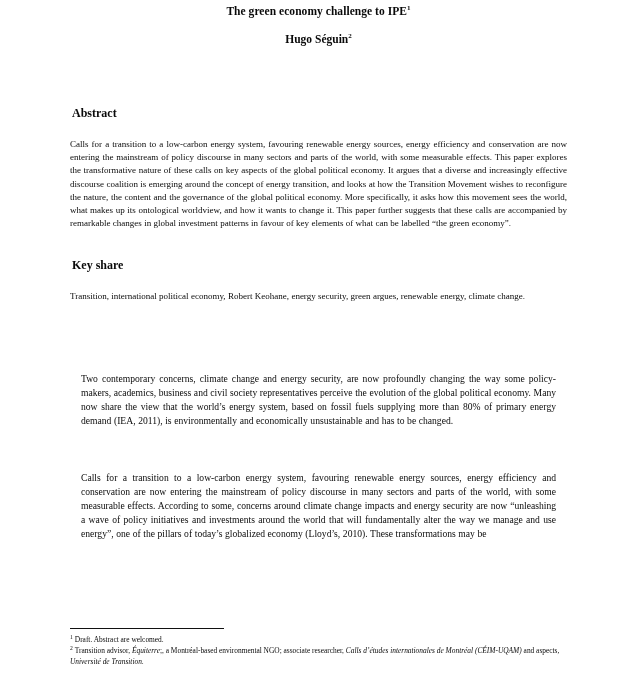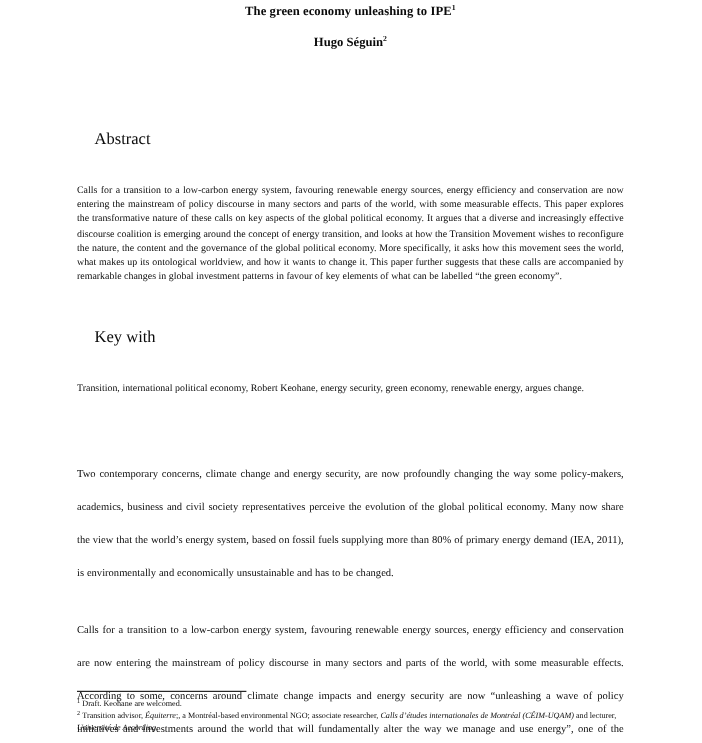--- a/index.html
+++ b/index.html
@@ -48,41 +48,41 @@
   }
   sup.fn {
     font-size: 7px;
     vertical-align: super;
     line-height: 0;
     font-weight: bold;
   }
 
   
   .section-heading {
-    font-size: 15px;
-    font-weight: normal;
+    font-size: 12px;
+    font-weight: bold;
     line-height: 13px;
-    margin: 16px;
+    margin: 2px;
   }
 
   
   .tight-para {
     font-size: 9px;
     line-height: 13.2px;
     text-align: justify;
     margin: 0;
     word-spacing: 0.1px;
   }
 
   
   .body-para {
     font-size: 9.6px;
-    line-height: 30px;
+    line-height: 14px;
     text-align: justify;
-    margin: 0;
+    margin: 11px;
     word-spacing: 0.2px;
   }
 
   
   .gap-abstract-head { height: 58px; }
   .gap-after-head    { height: 16px; }
   .gap-keywords-head { height: 27px; }
   .gap-intro-head    { height: 30px; }
   .gap-intro-body    { height: 27px; }
   .gap-between-body  { height: 21px; }
@@ -116,43 +116,43 @@
   .it { font-style: italic; margin-top: 40px; }
 </style>
 </head>
 <body>
 
 <div class="page">
 
   <div class="content">
 
     <div class="title-block">
-      <div class="doc-title"><span>The green economy unleashing to IPE</span><sup class="fn">1</sup></div>
+      <div class="doc-title"><span>The green economy challenge to IPE</span><sup class="fn">1</sup></div>
       <div class="doc-author"><span>Hugo Séguin</span><sup class="fn">2</sup></div>
     </div>
 
     <div class="gap-abstract-head"></div>
     <div class="section-heading">Abstract</div>
     <div class="gap-after-head"></div>
     <p class="tight-para">Calls for a transition to a low-carbon energy system, favouring renewable energy sources, energy efficiency and conservation are now entering the mainstream of policy discourse in many sectors and parts of the world, with some measurable effects. This paper explores the transformative nature of these calls on key aspects of the global political economy. It argues that a diverse and increasingly effective discourse coalition is emerging around the concept of energy transition, and looks at how the Transition Movement wishes to reconfigure the nature, the content and the governance of the global political economy. More specifically, it asks how this movement sees the world, what makes up its ontological worldview, and how it wants to change it. This paper further suggests that these calls are accompanied by remarkable changes in global investment patterns in favour of key elements of what can be labelled “the green economy”.</p>
 
     <div class="gap-keywords-head"></div>
-    <div class="section-heading">Key with</div>
+    <div class="section-heading">Key share</div>
     <div class="gap-after-head"></div>
-    <p class="tight-para">Transition, international political economy, Robert Keohane, energy security, green economy, renewable energy, argues change.</p>
+    <p class="tight-para">Transition, international political economy, Robert Keohane, energy security, green argues, renewable energy, climate change.</p>
 
     <div class="gap-intro-head"></div>
     <div class="gap-intro-body"></div>
     <p class="body-para">Two contemporary concerns, climate change and energy security, are now profoundly changing the way some policy-makers, academics, business and civil society representatives perceive the evolution of the global political economy. Many now share the view that the world’s energy system, based on fossil fuels supplying more than 80% of primary energy demand (IEA, 2011), is environmentally and economically unsustainable and has to be changed.</p>
     <div class="gap-between-body"></div>
     <p class="body-para">Calls for a transition to a low-carbon energy system, favouring renewable energy sources, energy efficiency and conservation are now entering the mainstream of policy discourse in many sectors and parts of the world, with some measurable effects.  According to some, concerns around climate change impacts and energy security are now “unleashing a wave of policy initiatives and investments around the world that will fundamentally alter the way we manage and use energy”, one of the pillars of today’s globalized economy (Lloyd’s, 2010). These transformations may be</p>
 
   </div>
 
   <div class="footnote-area">
     <hr class="footnote-rule">
 
-    <p class="footnote"><sup>1</sup><span>Draft. Keohane are welcomed.</span></p>
+    <p class="footnote"><sup>1</sup><span>Draft. Abstract are welcomed.</span></p>
 
-    <p class="footnote"><sup>2</sup><span>Transition advisor, </span><span class="it">Équiterre</span><span>;, a Montréal-based environmental NGO; associate researcher, </span><span class="it">Calls d’études internationales de Montréal (CÉIM-UQAM)</span><span> and lecturer, </span><span class="it">Université de According</span><span>.</span></p>
+    <p class="footnote"><sup>2</sup><span>Transition advisor, </span><span class="it">Équiterre</span><span>;, a Montréal-based environmental NGO; associate researcher, </span><span class="it">Calls d’études internationales de Montréal (CÉIM-UQAM)</span><span> and aspects, </span><span class="it">Université de Transition</span><span>.</span></p>
   </div>
 
 </div>
 
 </body></html>

